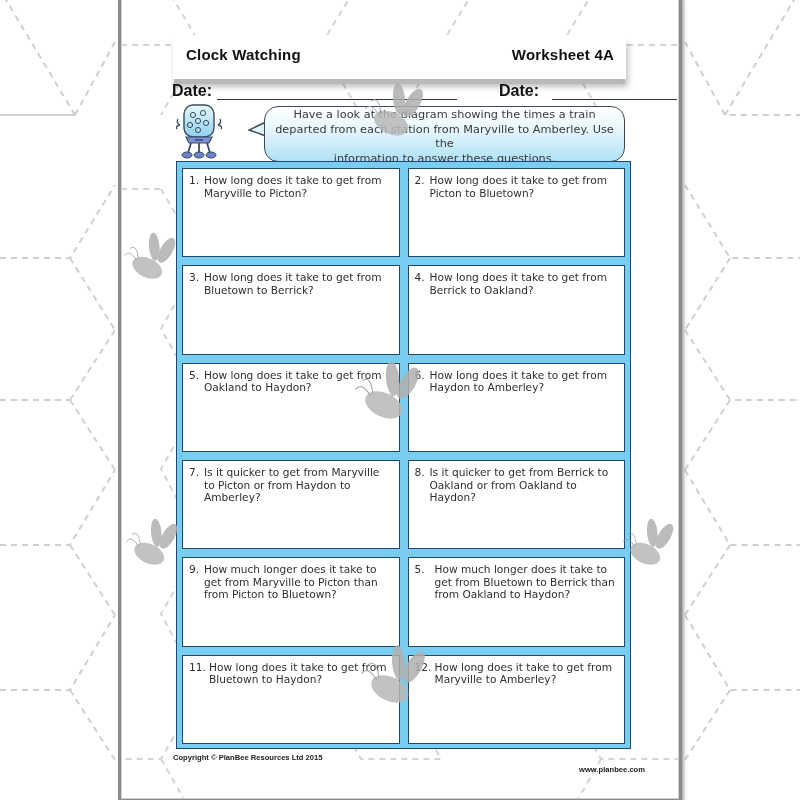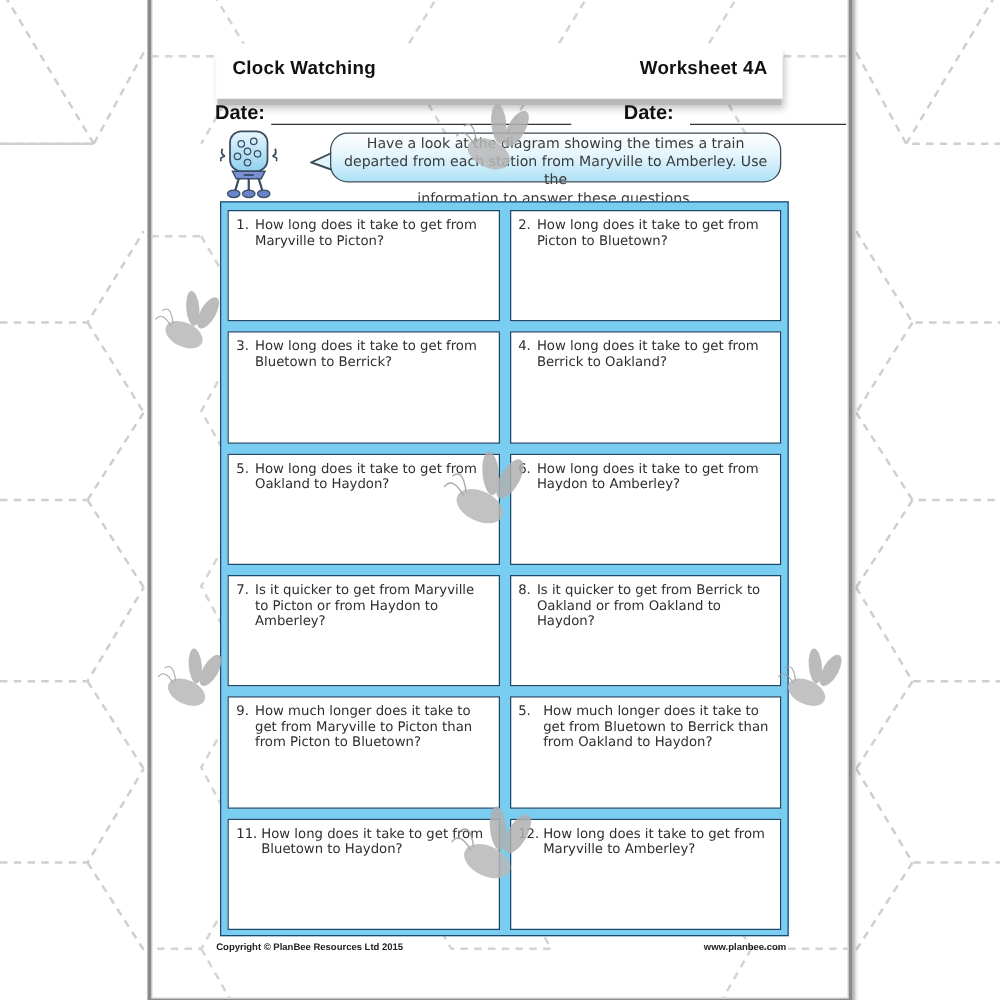--- a/index.html
+++ b/index.html
@@ -30,21 +30,21 @@
   .header-sheet { right: 12px; }
   .name-row { position: absolute; left: 51px; top: 83px; width: 460px; height: 20px; }
   .field-label {
     position: absolute; top: 0; font-family: "Liberation Sans", sans-serif;
     font-weight: bold; font-size: 16px; color: #111;
   }
   .name-line { position: absolute; left: 45px; top: 17px; width: 240px; border-bottom: 1.5px solid #333; }
   .date-line { position: absolute; left: 380px; top: 17px; width: 125px; border-bottom: 1.5px solid #333; }
   .mascot { position: absolute; left: 55px; top: 104px; width: 46px; height: 56px; }
   .bubble {
-    position: absolute; left: 143px; top: 107px; width: 361px; height: 40px;
+    position: absolute; left: 143px; top: 107px; width: 361px; height: 56px;
     border: 1.5px solid #3c4a55; border-radius: 14px;
     background: linear-gradient(to bottom, #ffffff 0%, #e4f5fd 45%, #aee1f6 100%);
     text-align: center; font-size: 11.3px; line-height: 14.5px; color: #3a3a3a;
     padding-top: 1px; box-sizing: border-box;
   }
   .bubble-tail { position: absolute; left: 127px; top: 121px; width: 20px; height: 18px; }
   .grid {
     position: absolute; left: 55px; top: 162px; width: 455px; height: 588px;
     background: #79cdf1;
     border: 1.5px solid #1d4a6c; box-sizing: border-box;
@@ -61,21 +61,21 @@
     padding: 5px 8px 0 7px;
   }
   .q-box .num { position: absolute; left: 6px; top: 5px; }
   .q-box .txt { display: block; padding-left: 14px; }
   .q-box.wide .txt { padding-left: 19px; }
   .footer-left, .footer-right {
     position: absolute; top: 754px; font-family: Liberation Sans, sans-serif;
     font-weight: bold; font-size: 7.6px; color: #222;
   }
   .footer-left { left: 52px; }
-  .footer-right { right: 50px; }
+  .footer-right { right: 34px; margin-top: 12px; }
   .watermark { position: absolute; opacity: 0.85; }
 </style>
 </head>
 <body>
 
 <svg class="hex-bg" viewBox="0 0 800 800">
   <g fill="none" stroke="#cfcfcf" stroke-width="2" stroke-dasharray="6 5">
     <path d="M115 42 L75 115 L0 115"></path>
     <path d="M75 115 L0 -10"></path>
     <path d="M75 115 L0 115"></path>

